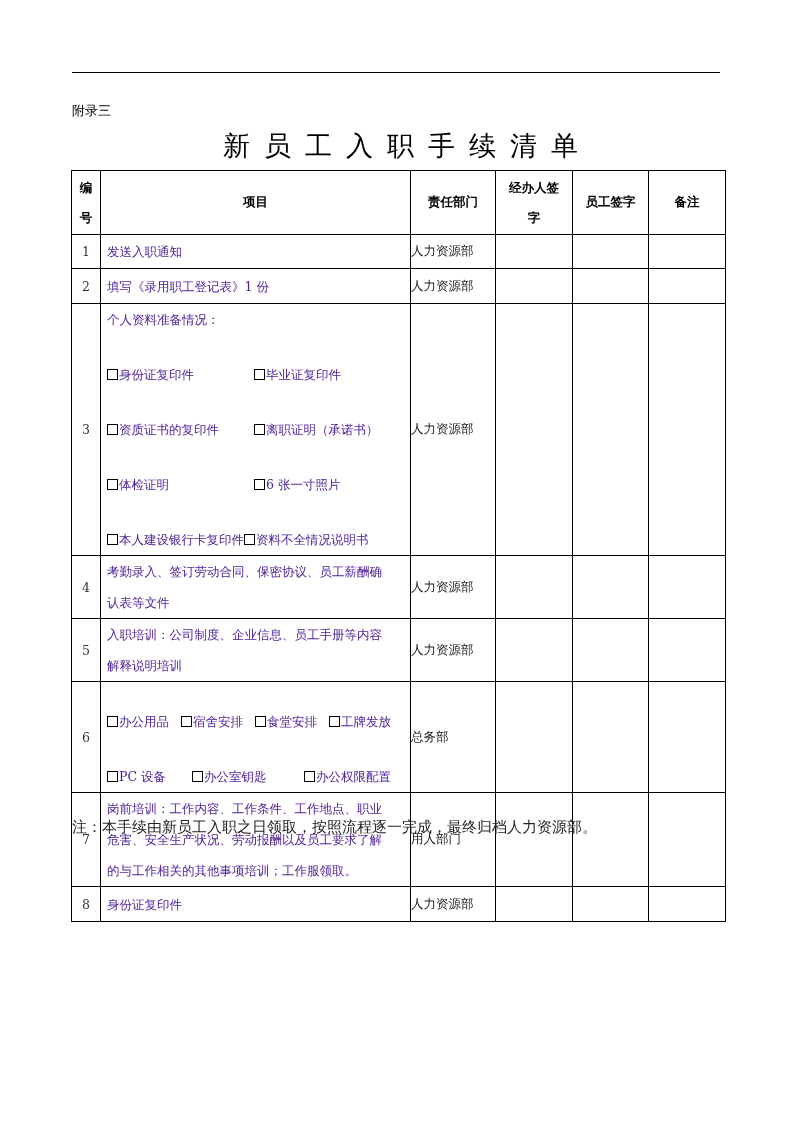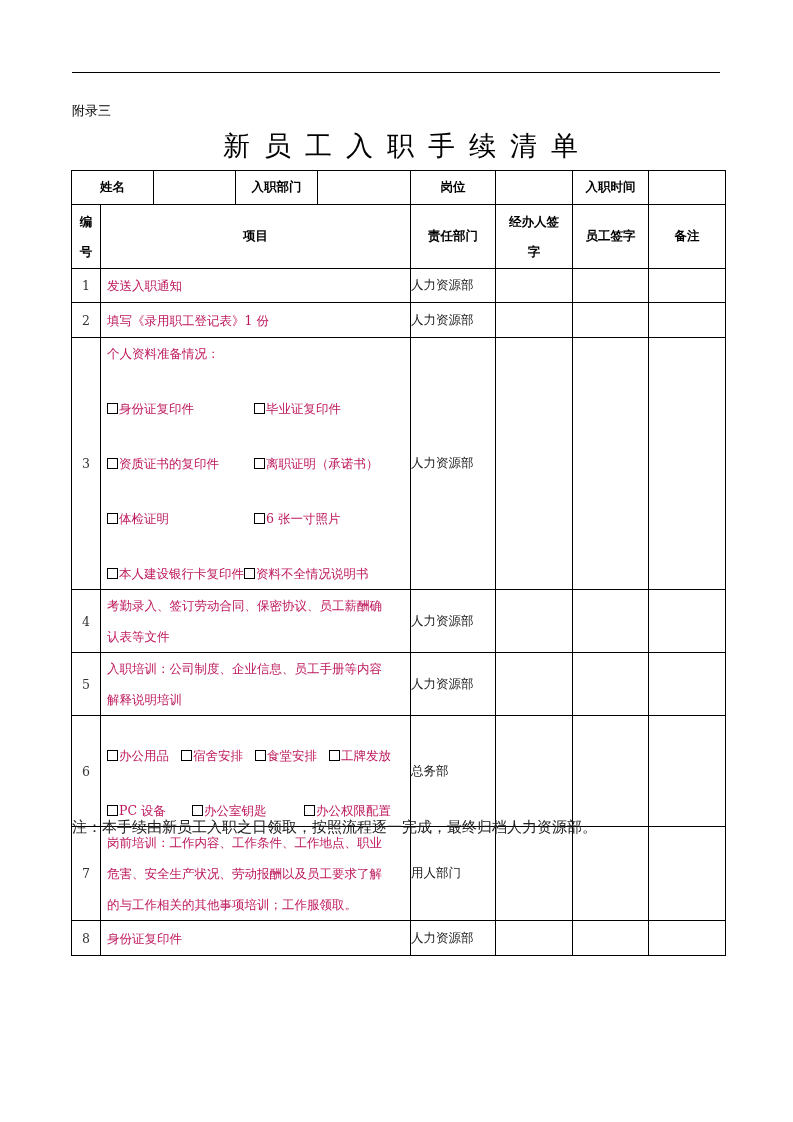--- a/index.html
+++ b/index.html
@@ -15,21 +15,21 @@
     }
     table.form {
       position: absolute; left: 71px; top: 170px; width: 654px;
       border-collapse: collapse; table-layout: fixed;
     }
     table.form td {
       border: 1px solid #000; padding: 0; font-size: 12.5px; vertical-align: middle;
     }
     .hdr { font-weight: bold; text-align: center; font-size: 14px; font-family: "DejaVu Sans", "Liberation Sans", sans-serif; }
     .num { text-align: center; font-size: 12px; color: #333; }
-    .item { padding-left: 6px !important; padding-right: 4px !important; line-height: 31px; color: #be185d; }
+    .item { padding-left: 6px !important; padding-right: 4px !important; line-height: 31px; color: #4c1d95; }
     .dept { color: #222; }
     .chk-row { display: flex; }
     .chk-row span { display: inline-block; margin-top: 12px; }
     .box { display: inline-block; width: 9px; height: 9px; border: 1px solid #000; vertical-align: -1px; margin-right: 1px; }
     .note { position: absolute; left: 72px; top: 818px; font-size: 15px; color: #222; }
   </style>
 </head>
 <body>
 
 <div class="top-rule"></div>
@@ -43,30 +43,20 @@
       <col style="width:82px">
       <col style="width:82px">
       <col style="width:93px">
     <col style="width:85px">
       <col style="width:77px">
       <col style="width:76px">
       <col style="width:77px">
   </colgroup>
 
   <tbody>
-      <tr style="height:34px">
-    <td colspan="2" class="hdr">姓名</td>
-    <td></td>
-    <td class="hdr">入职部门</td>
-    <td></td>
-    <td class="hdr">岗位</td>
-    <td></td>
-    <td class="hdr">入职时间</td>
-    <td></td>
-  </tr>
 
   <tr style="height:64px">
     <td class="hdr" style="line-height:30px">
       <div>编</div>
       <div>号</div>
     </td>
     <td colspan="4" class="hdr">项目</td>
     <td class="hdr">责任部门</td>
     <td class="hdr" style="line-height:30px">
       <div>经办人签</div>

